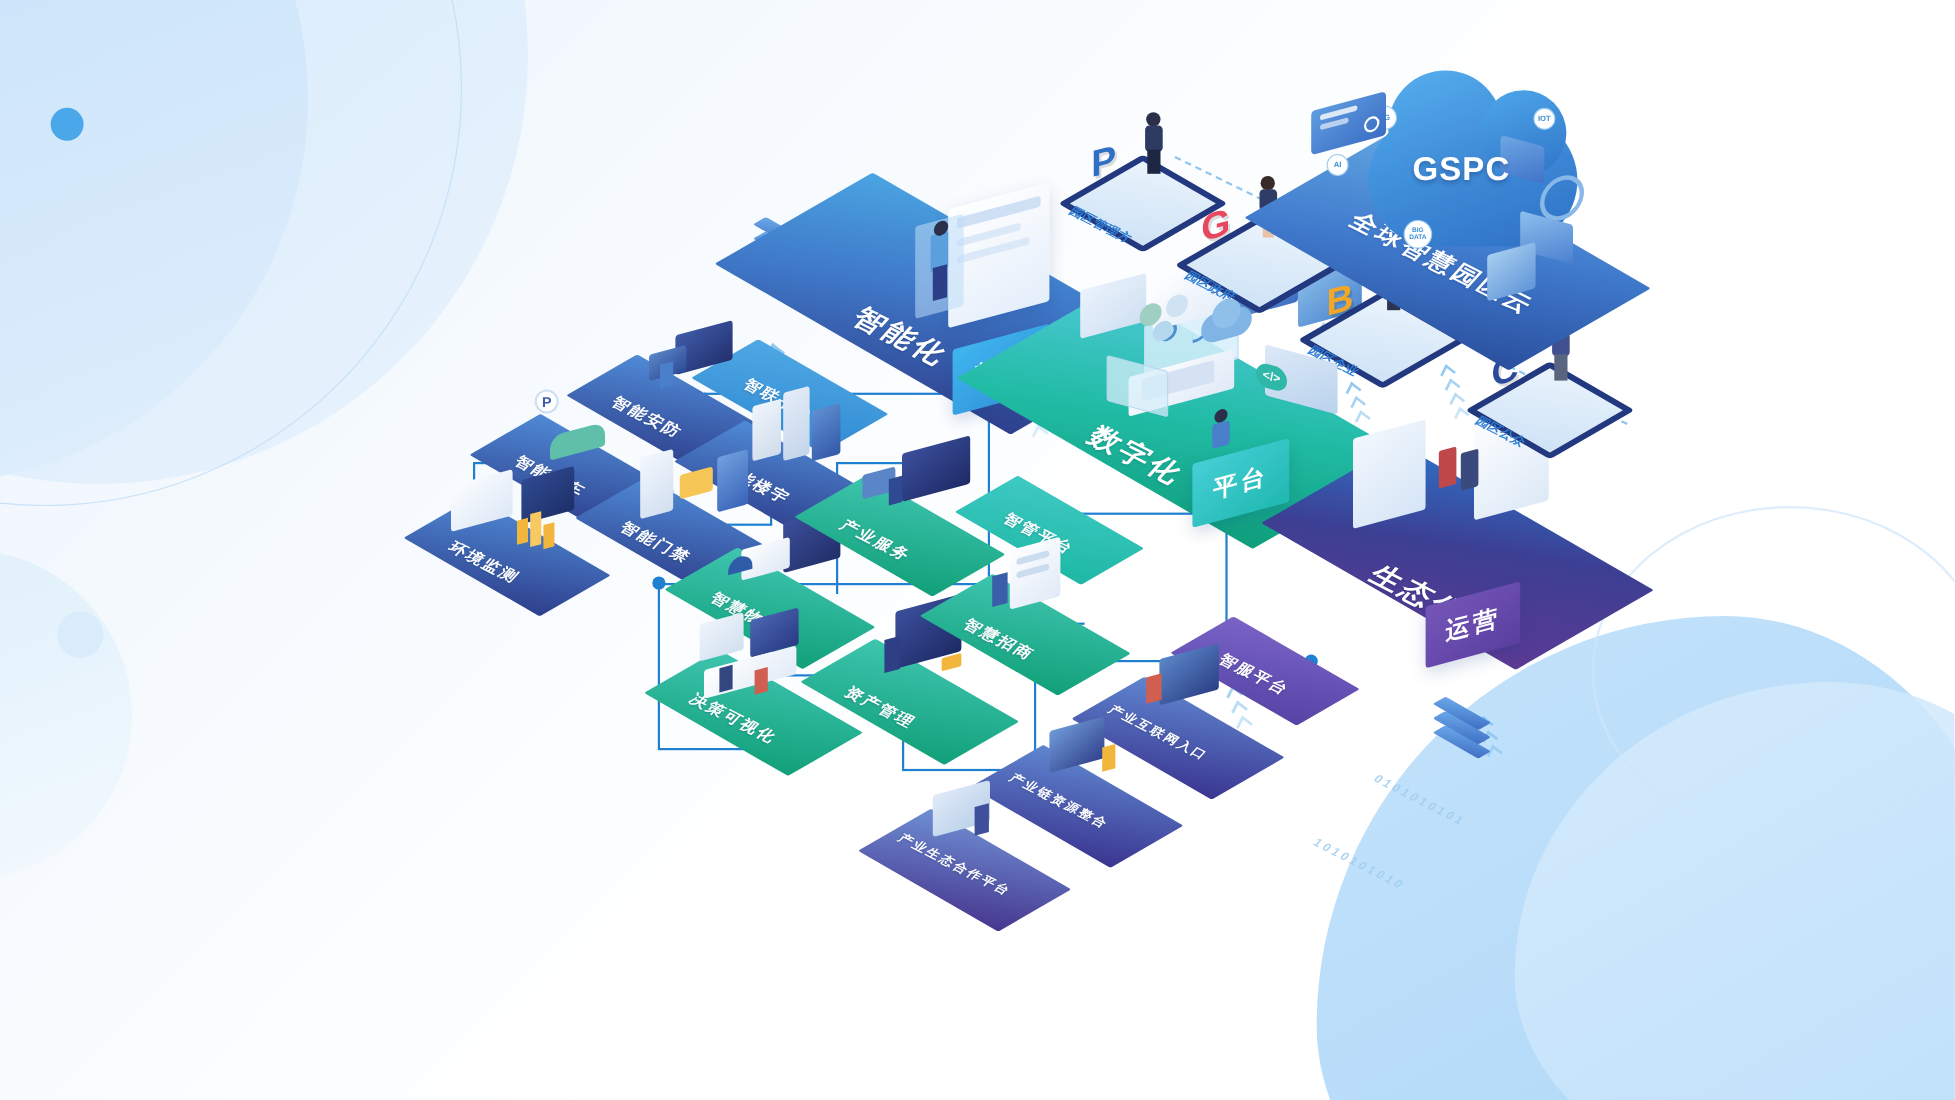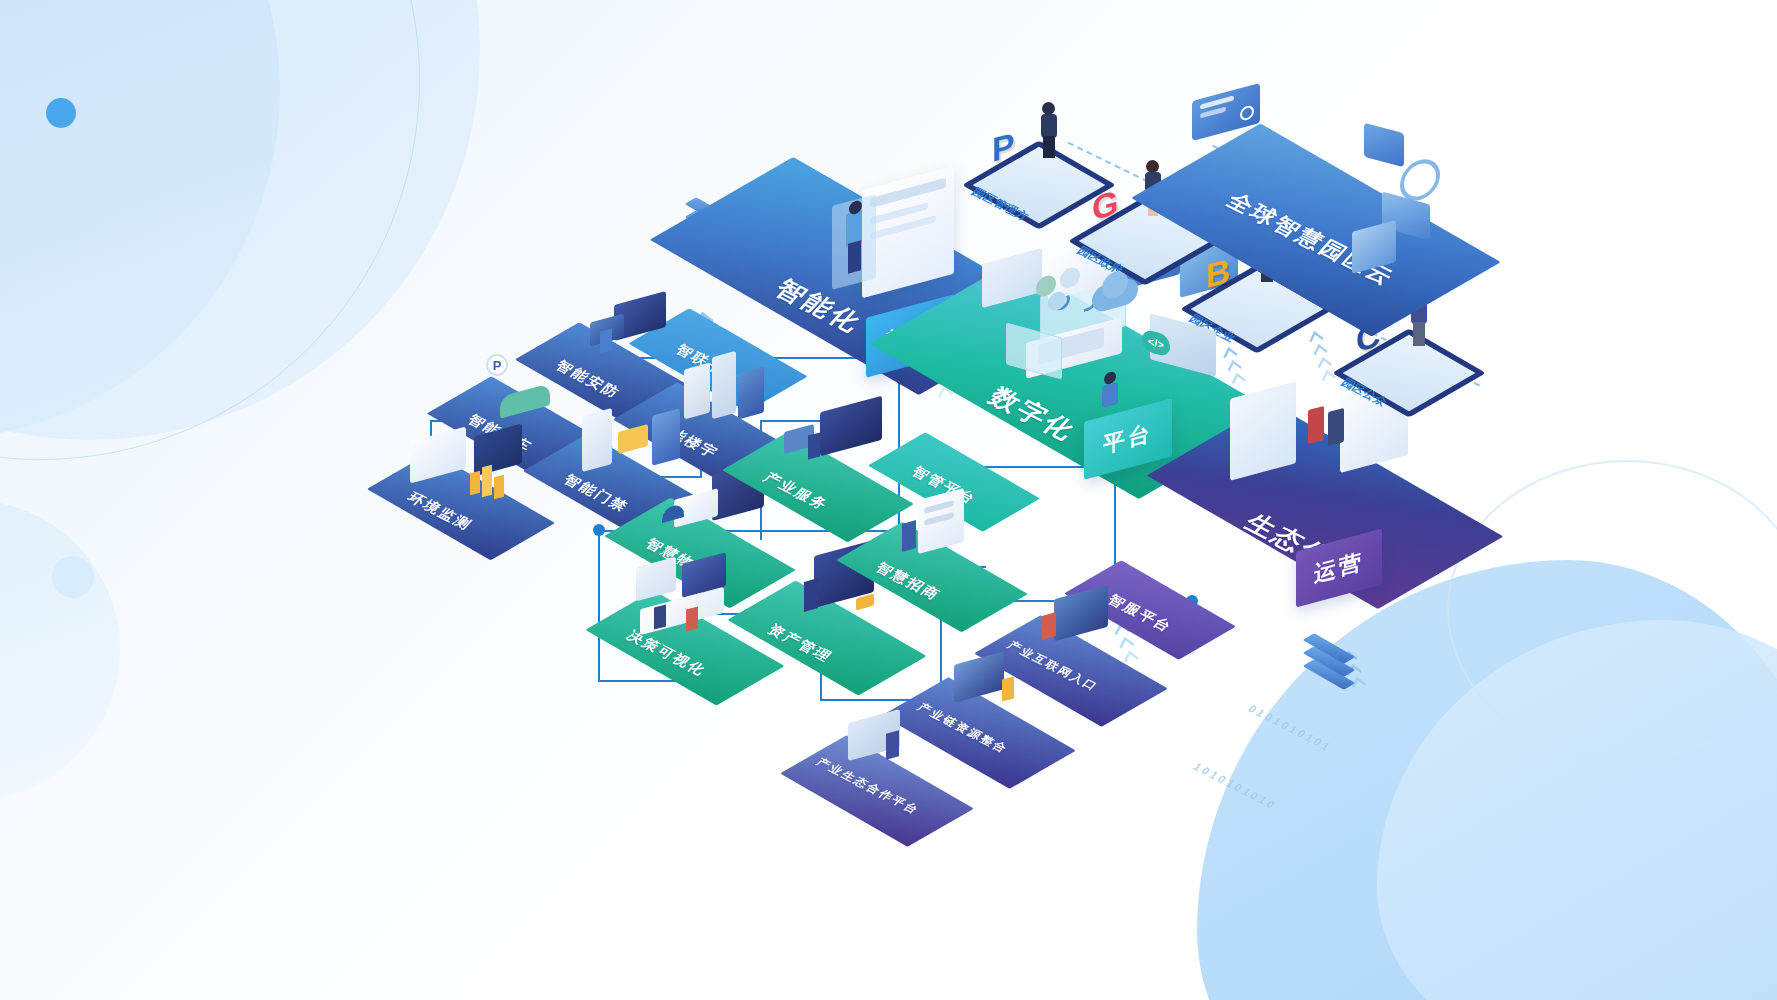--- a/index.html
+++ b/index.html
@@ -553,20 +553,28 @@
   </div>
 
   <div class="node" style="left:1182px; top:158px; width:268px; height:144px;">
     <div class="slab">
       <div class="side" style="background:linear-gradient(150deg,#2f62b4,#20407f);"></div>
       <div class="top" style="background:linear-gradient(150deg,#5fa3e0 0%,#3f79cc 50%,#2a4f9e 100%);"></div>
     </div>
     <div class="label" style="left:38px; top:66px; font-size:23px; letter-spacing:3px;">全球智慧园区云</div>
   </div>
 
+  <div class="cloud-wrap" style="left:1244px; top:104px; width:210px; height:130px;">
+    <div class="cloud-body"></div>
+    <div class="cloud-text" style="left:40px; top:34px;">GSPC</div>
+    <div class="badge" style="left:4px; top:-8px; width:22px; height:22px;">5G</div>
+    <div class="badge" style="left:-38px; top:36px; width:20px; height:20px;">AI</div>
+    <div class="badge" style="left:32px; top:96px; width:26px; height:26px; font-size:6px;">BIG DATA</div>
+    <div class="badge" style="left:150px; top:-6px; width:20px; height:20px;">IOT</div>
+  </div>
 
   <div class="prop" style="left:1192px; top:92px;">
     <div class="screen" style="left:0; top:0; width:68px; height:40px; background:linear-gradient(150deg,#5f9ce0,#3a6ec4); border-radius:4px;"></div>
     <div class="screen" style="left:8px; top:8px; width:34px; height:5px; background:rgba(255,255,255,.8);"></div>
     <div class="screen" style="left:8px; top:18px; width:26px; height:5px; background:rgba(255,255,255,.6);"></div>
     <div style="position:absolute; left:48px; top:14px; width:14px; height:14px; border:2px solid #fff; border-radius:50%; transform:skewY(-15deg);"></div>
   </div>
   <div class="prop" style="left:1364px; top:128px;">
     <div class="screen-r" style="left:0; top:0; width:40px; height:34px; background:linear-gradient(150deg,#6fa7e4,#3f72c8); border-radius:4px;"></div>
   </div>

